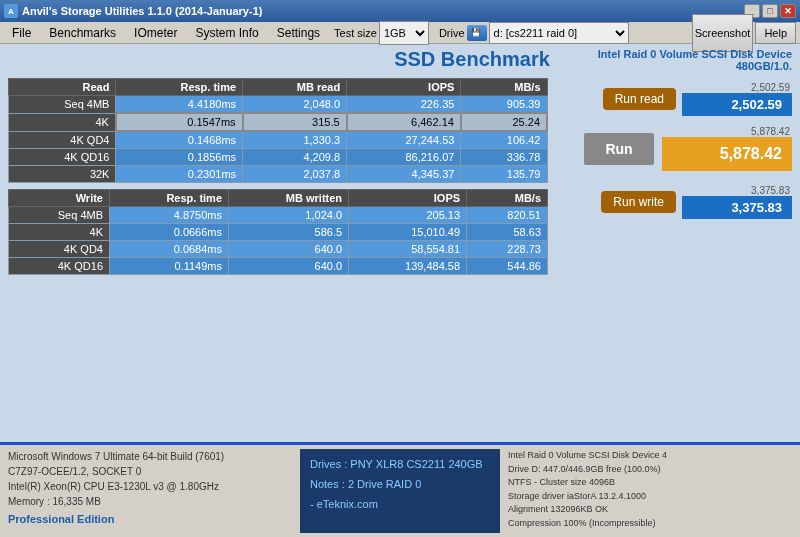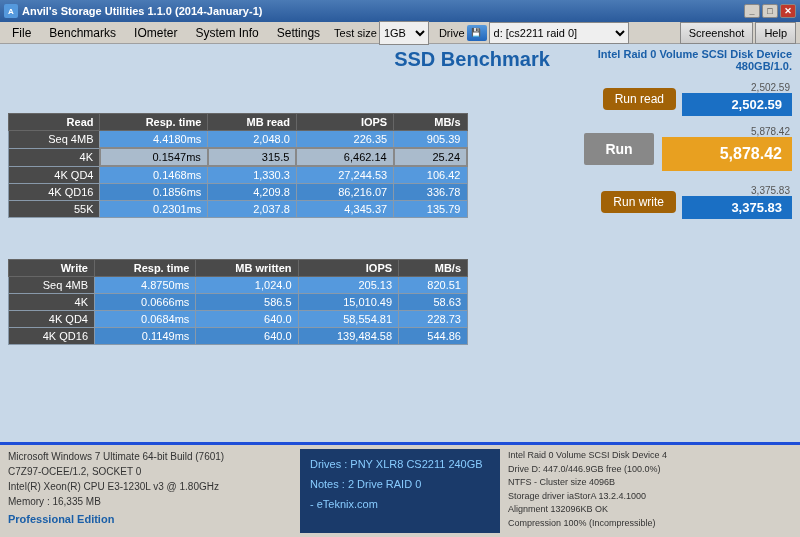--- a/index.html
+++ b/index.html
@@ -52,24 +52,24 @@
     .drive-icon { 
       width: 20px; height: 16px; 
       background: linear-gradient(to bottom, #5599dd, #2266bb);
       border-radius: 2px;
       display: flex; align-items: center; justify-content: center;
       font-size: 8px; color: white;
     }
     .screenshot-btn {
       background: linear-gradient(to bottom, #e8e8e8, #cccccc);
       border: 1px solid #888;
-      padding: 2px 8px;
+      padding: 2px 2px;
       font-size: 11px;
       cursor: pointer;
-      height: 22px;
+      height: 38px;
       text-align: center;
     }
     .help-btn {
       background: linear-gradient(to bottom, #e8e8e8, #cccccc);
       border: 1px solid #888;
       padding: 2px 8px;
       font-size: 11px;
       cursor: pointer;
       height: 22px;
     }
@@ -102,24 +102,23 @@
       font-size: 11px;
       color: #1a5fa8;
       font-weight: bold;
     }
 
     
     .tables-area {
       flex: 1;
     }
     table {
-      width: 460px;
+      width: 540px;
       border-collapse: collapse;
       font-size: 11px;
-      margin-top: 35px;
     }
     .table-header-row th {
       background: #4a4a4a;
       color: white;
       text-align: right;
       padding: 2px 6px;
       font-weight: bold;
       border: 1px solid #666;
       font-size: 11px;
     }
@@ -355,21 +354,21 @@
             <td>106.42</td>
           </tr>
           <tr class="data-row">
             <td>4K QD16</td>
             <td>0.1856ms</td>
             <td>4,209.8</td>
             <td>86,216.07</td>
             <td>336.78</td>
           </tr>
           <tr class="data-row">
-            <td>55K</td>
+            <td>32K</td>
             <td>0.2301ms</td>
             <td>2,037.8</td>
             <td>4,345.37</td>
             <td>135.79</td>
           </tr>
         </tbody>
     </table>
 
     <div style="height:6px;"></div>
 

